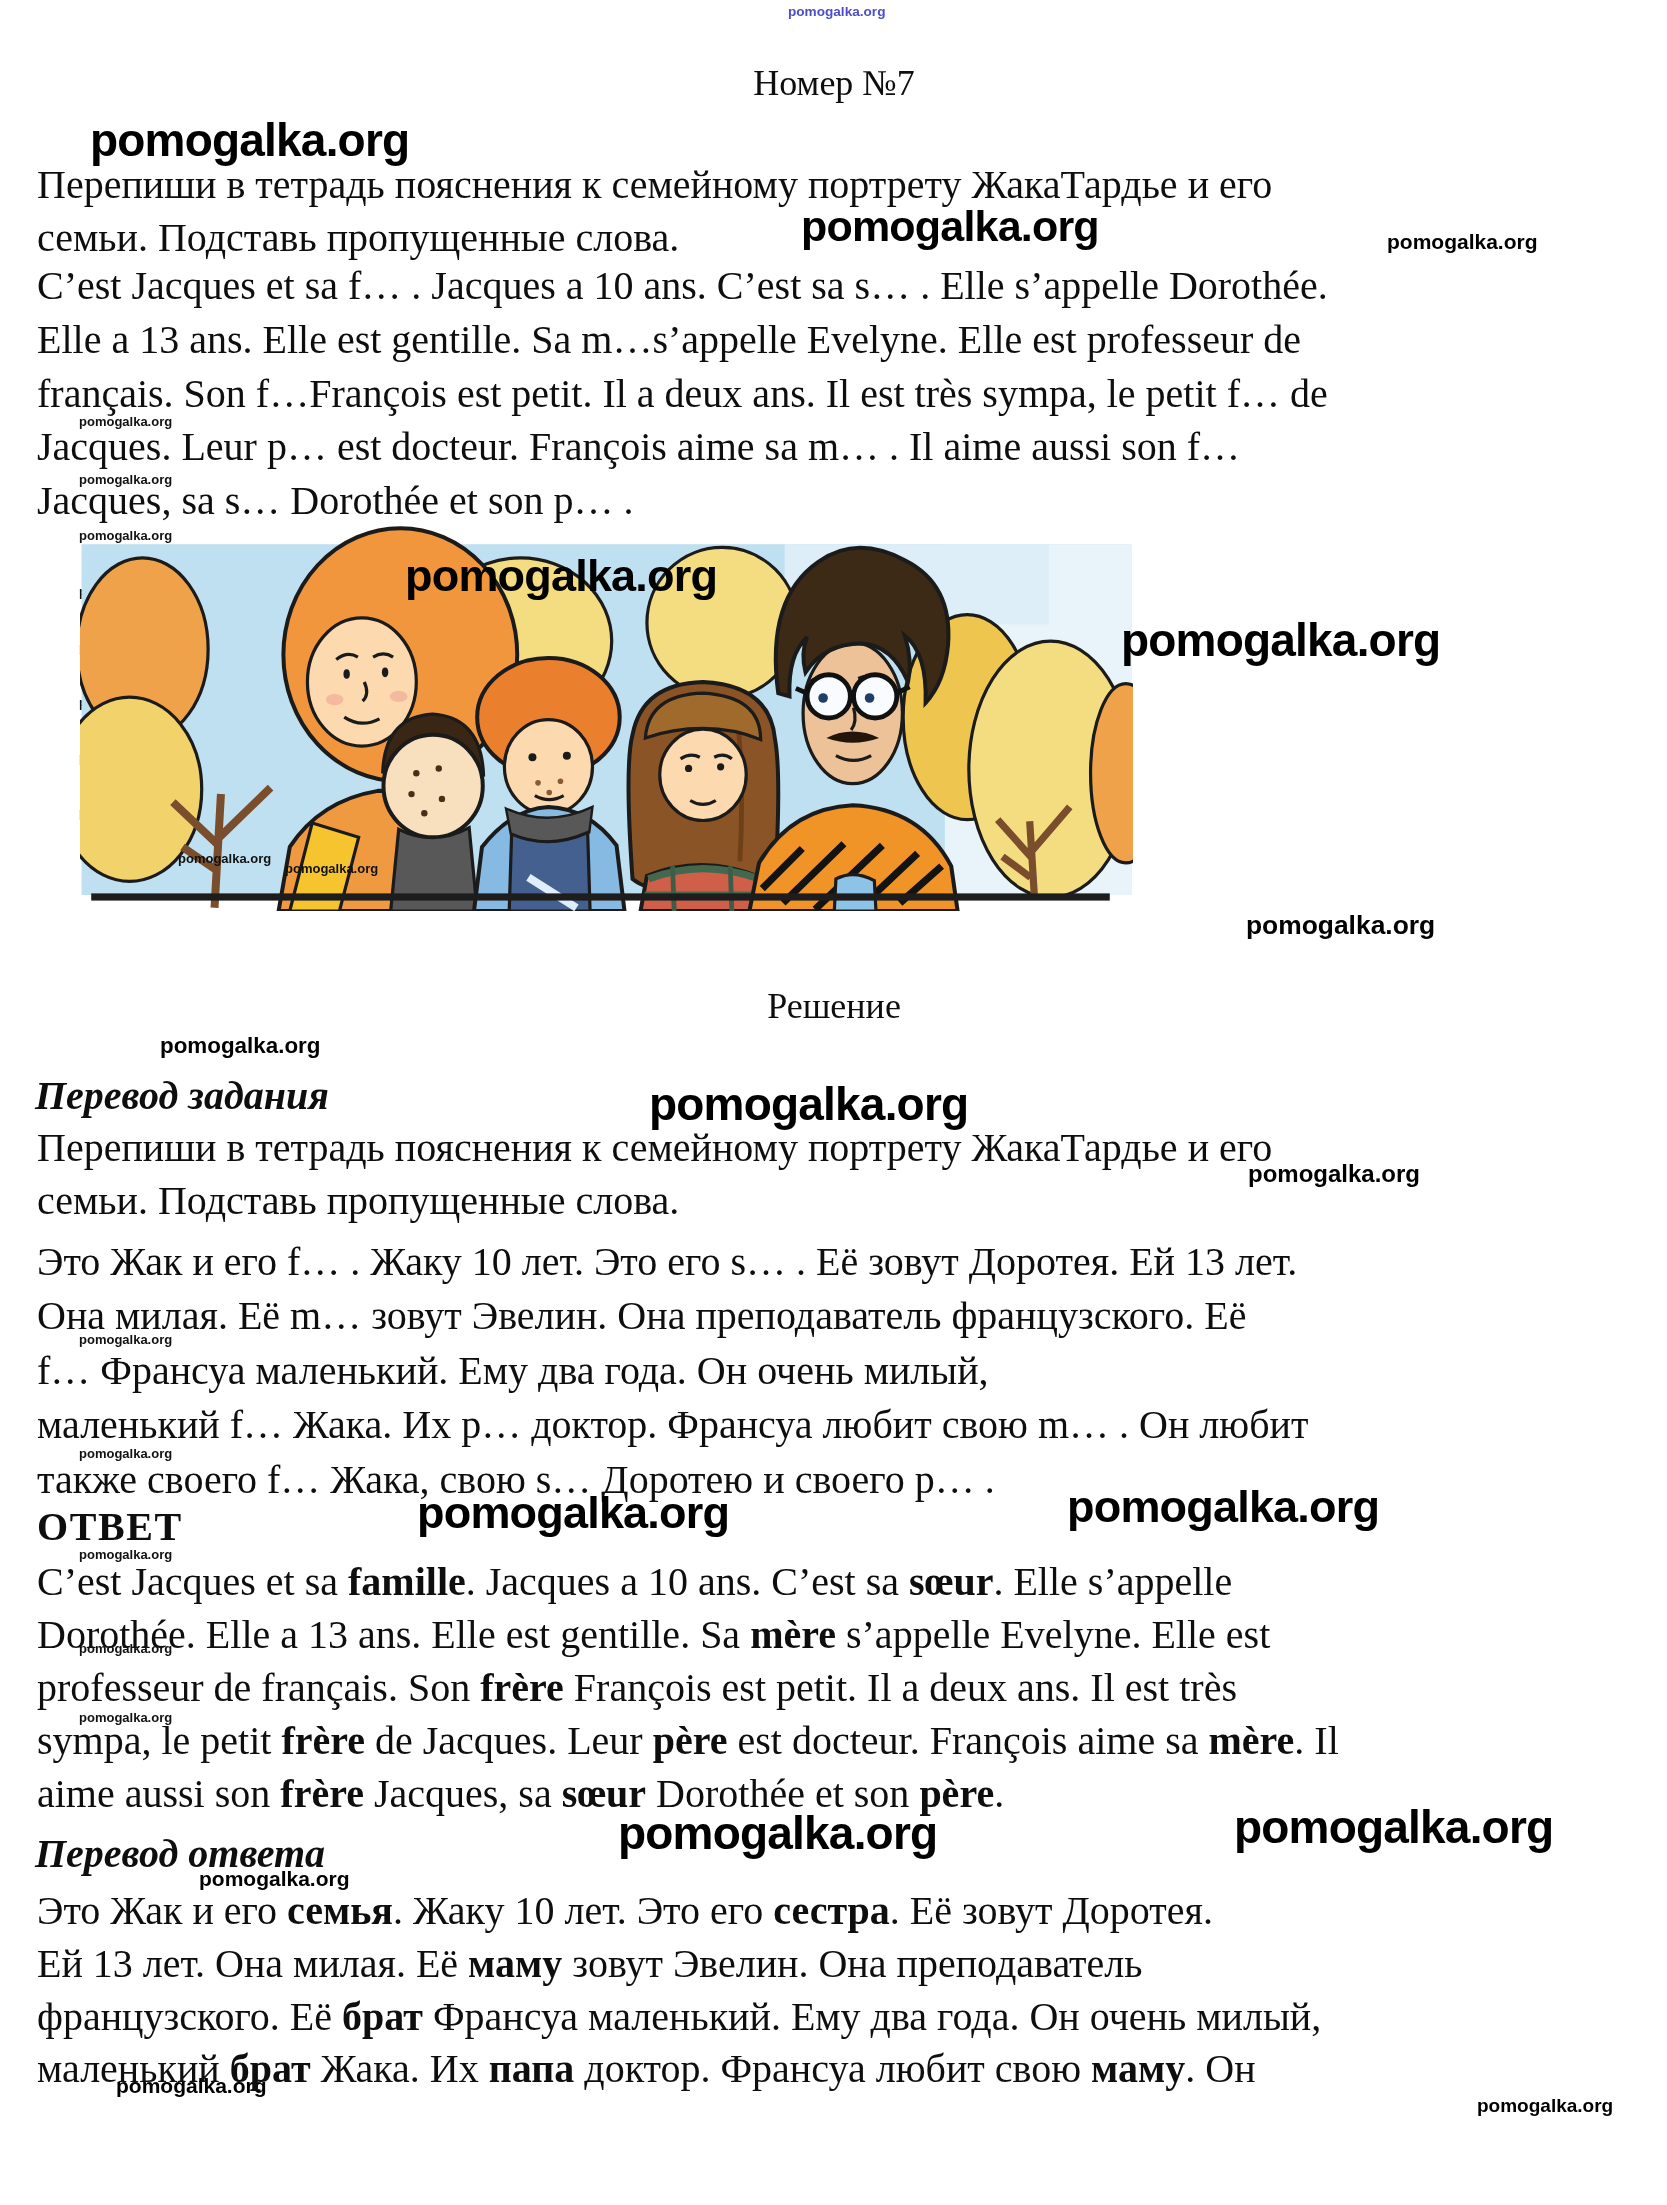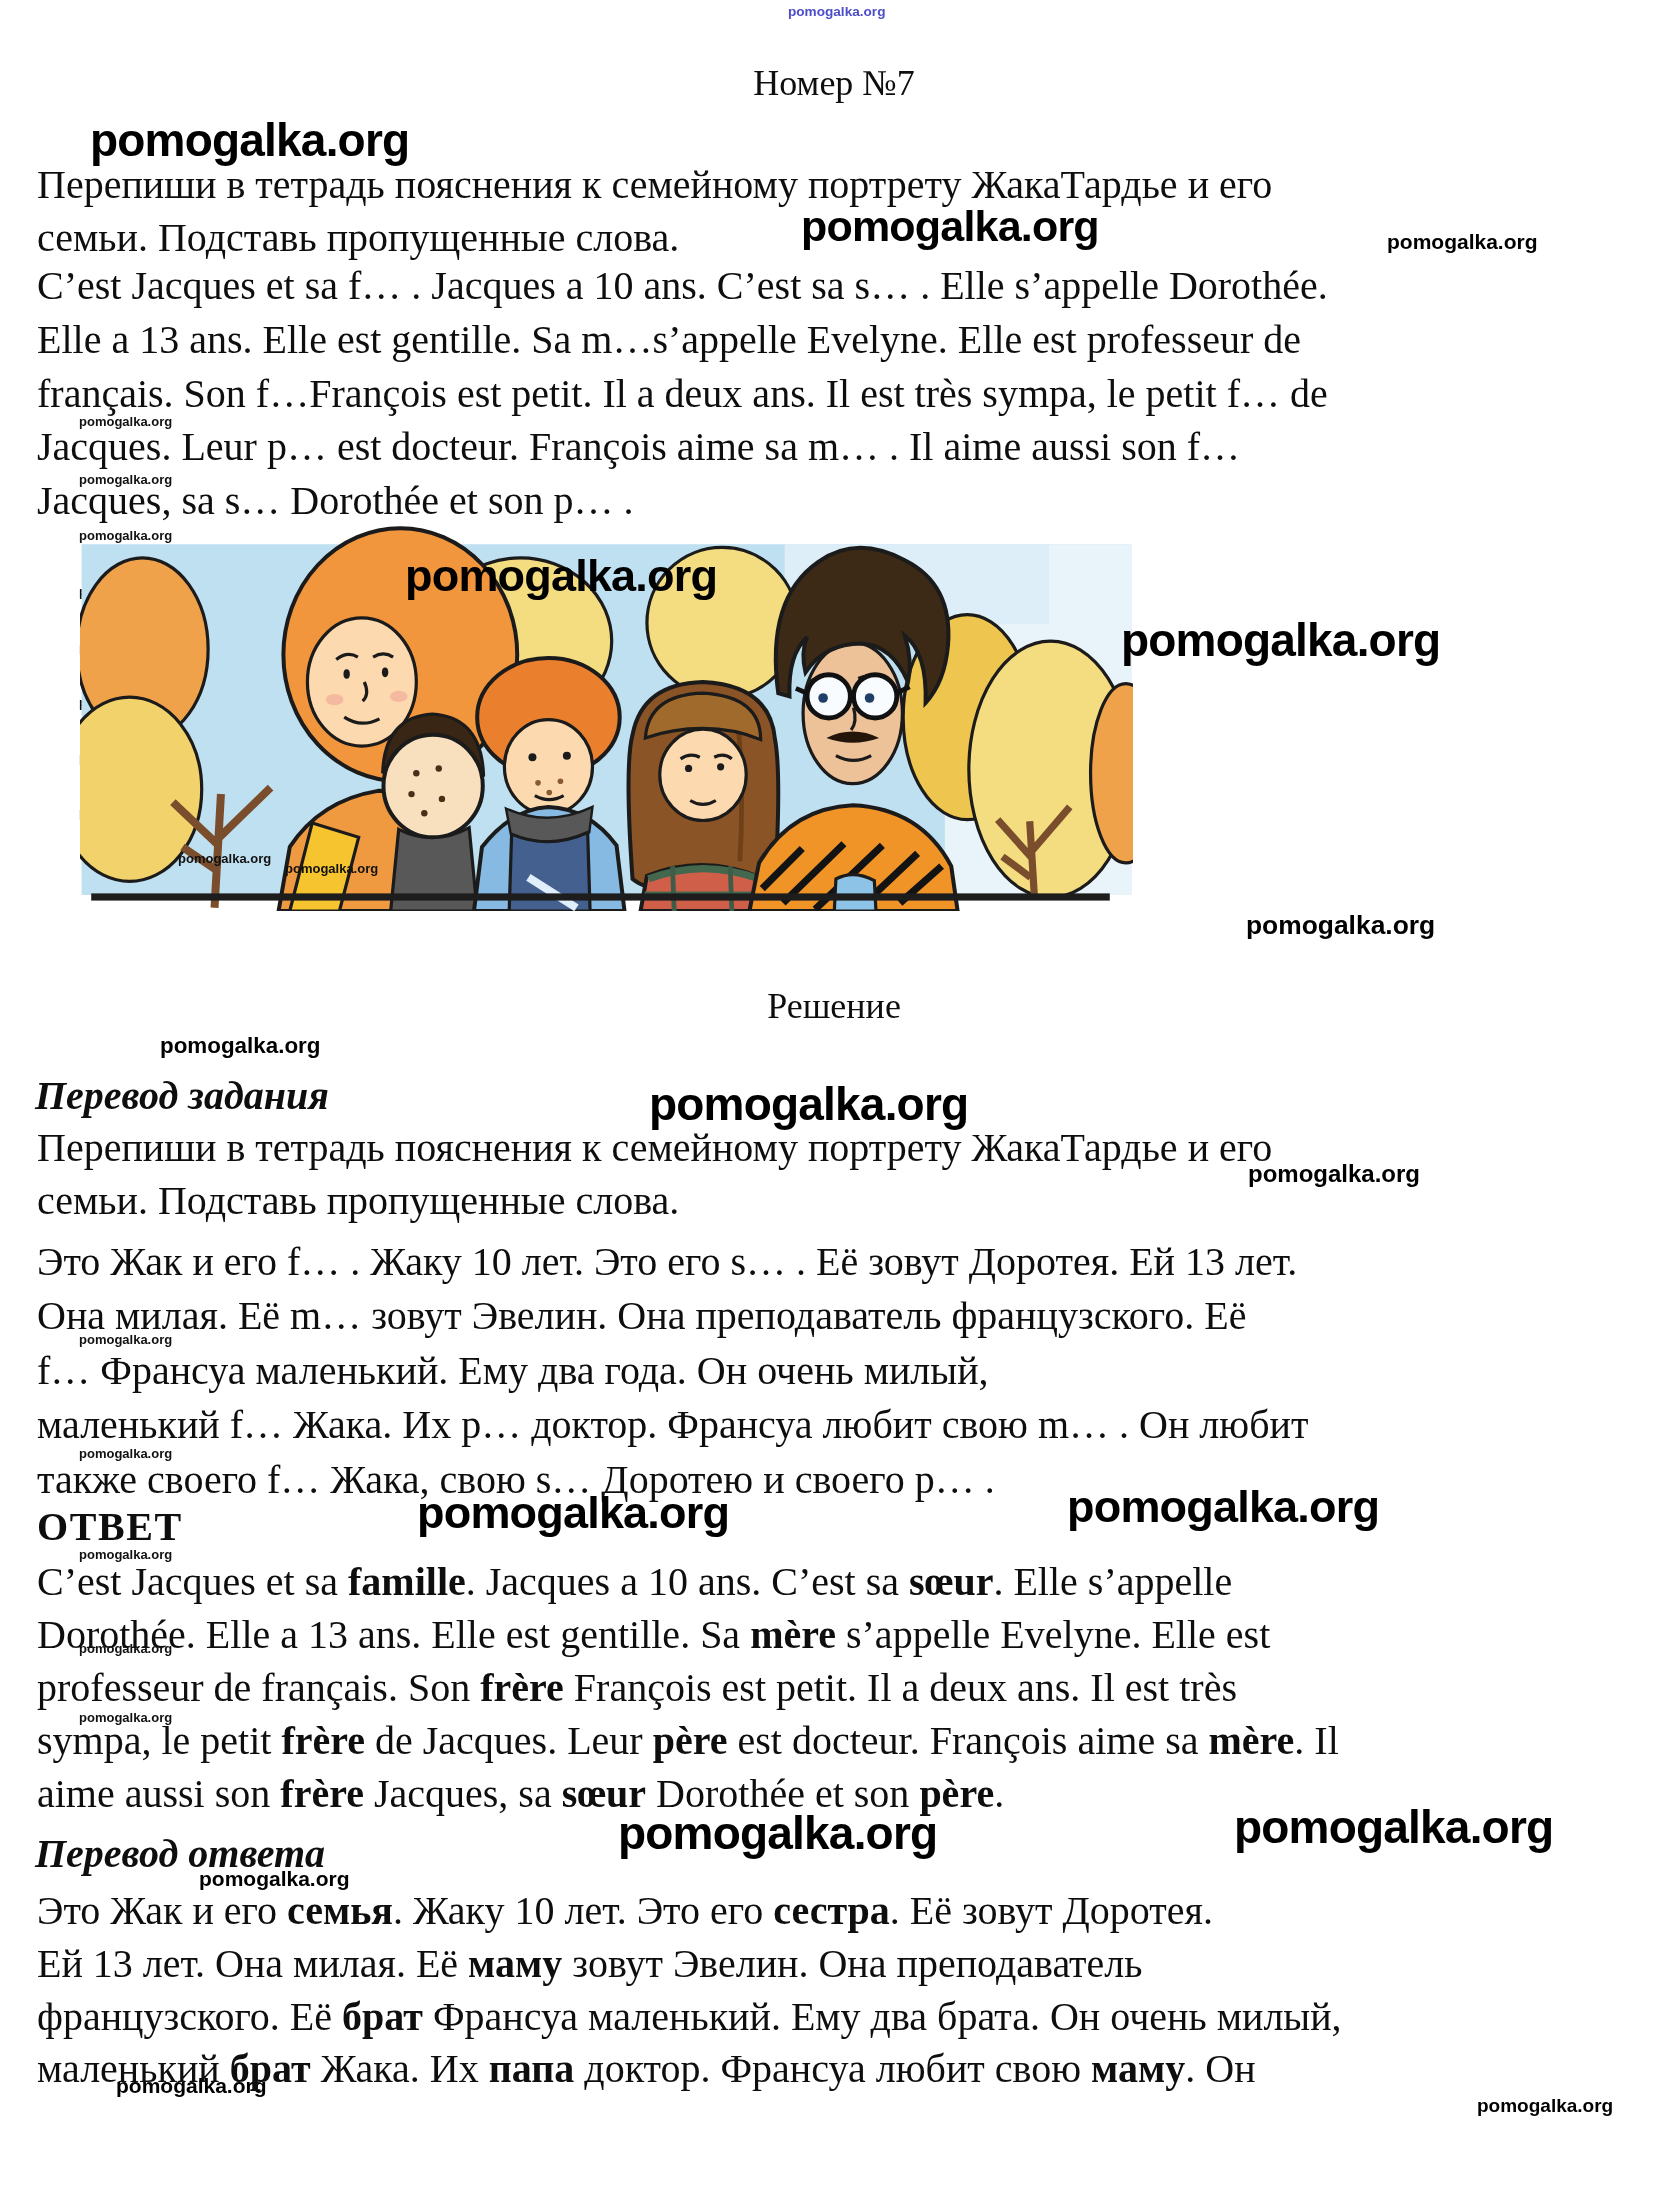--- a/index.html
+++ b/index.html
@@ -235,19 +235,19 @@
   <div class="tline" style="top:1772px;"><span>aime aussi son </span><b>frère</b><span> Jacques, sa </span><b>sœur</b><span> Dorothée et son </span><b>père</b><span>.</span></div>
   <div class="tline" style="top:1719px;"><span>sympa, le petit </span><b>frère</b><span> de Jacques. Leur </span><b>père</b><span> est docteur. François aime sa </span><b>mère</b><span>. Il</span></div>
 
   <div class="subhead" style="left:35px;top:1830px;">Перевод ответа</div>
   <div class="wm" style="left:618px;top:1810px;font-size:46px;">pomogalka.org</div>
   <div class="wm" style="left:1234px;top:1804px;font-size:46px;">pomogalka.org</div>
   <div class="wm" style="left:199px;top:1868px;font-size:21px;letter-spacing:0;">pomogalka.org</div>
 
   <div class="tline" style="top:1889px;"><span>Это Жак и его </span><b>семья</b><span>. Жаку 10 лет. Это его </span><b>сестра</b><span>. Её зовут Доротея.</span></div>
   <div class="tline" style="top:1942px;"><span>Ей 13 лет. Она милая. Её </span><b>маму</b><span> зовут Эвелин. Она преподаватель</span></div>
-  <div class="tline" style="top:1995px;"><span>французского. Её </span><b>брат</b><span> Франсуа маленький. Ему два брата. Он очень милый,</span></div>
+  <div class="tline" style="top:1995px;"><span>французского. Её </span><b>брат</b><span> Франсуа маленький. Ему два года. Он очень милый,</span></div>
   <div class="wm" style="left:116px;top:2075px;font-size:21px;letter-spacing:0;">pomogalka.org</div>
   <div class="tline" style="top:2047px;"><span>маленький </span><b>брат</b><span> Жака. Их </span><b>папа</b><span> доктор. Франсуа любит свою </span><b>маму</b><span>. Он</span></div>
   <div class="wm" style="left:1477px;top:2096px;font-size:19px;letter-spacing:0;">pomogalka.org</div>
 
 </div>
 
 
 </body></html>

